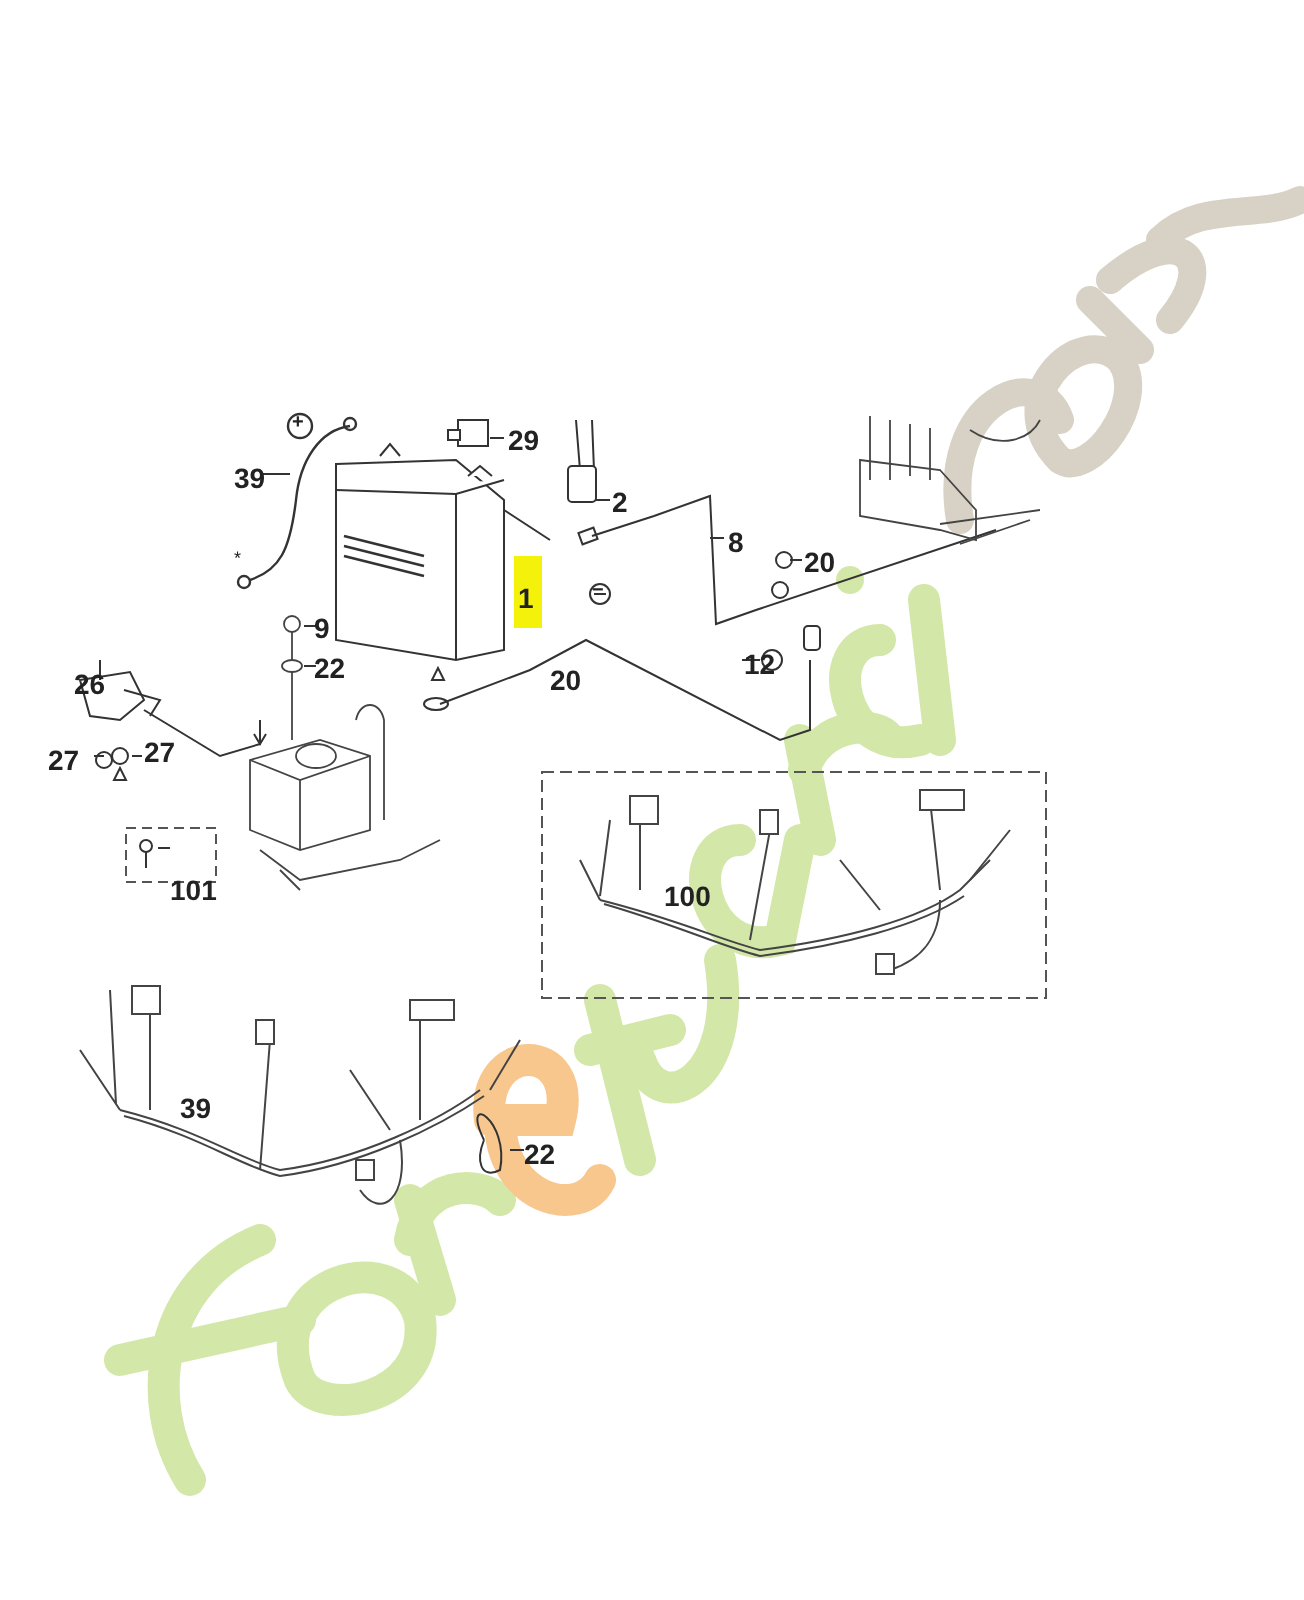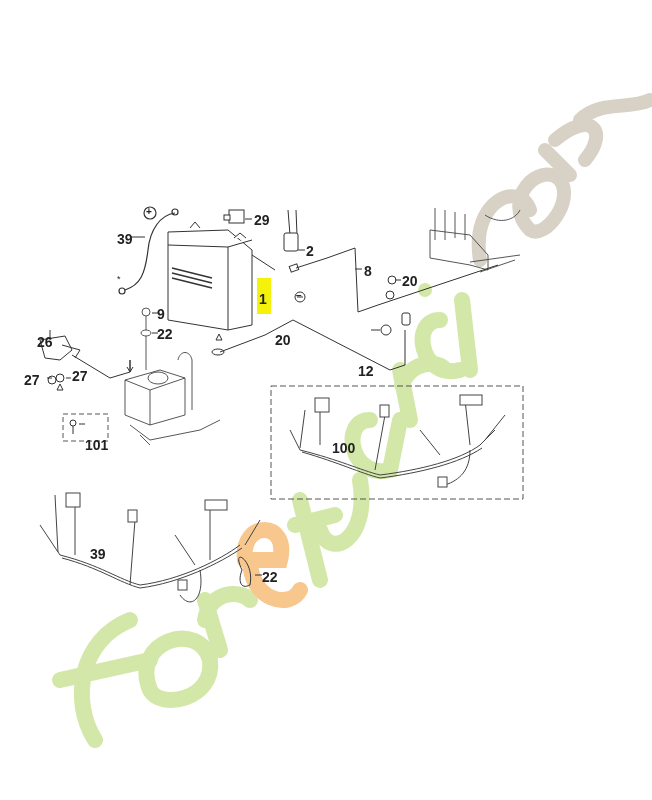--- a/index.html
+++ b/index.html
@@ -151,21 +151,21 @@
 <span class="callout" style="left:146px;top:207px;font-size:10px;">+</span>
 <span class="callout" style="left:296px;top:291px;font-size:10px;">−</span>
 <span class="callout" style="left:117px;top:275px;font-size:9px;font-weight:normal;">*</span>
 
 <span class="callout" style="left:117px;top:232px;">39</span>
 <span class="callout" style="left:254px;top:213px;">29</span>
 <span class="callout" style="left:306px;top:244px;">2</span>
 <span class="callout" style="left:364px;top:264px;">8</span>
 <span class="callout" style="left:402px;top:274px;">20</span>
 <span class="callout" style="left:259px;top:292px;">1</span>
-<span class="callout" style="left:358px;top:325px;margin-top:39px;">12</span>
+<span class="callout" style="left:372px;top:325px;">12</span>
 <span class="callout" style="left:275px;top:333px;">20</span>
 <span class="callout" style="left:157px;top:307px;">9</span>
 <span class="callout" style="left:157px;top:327px;">22</span>
 <span class="callout" style="left:37px;top:335px;text-align:center;">26</span>
 <span class="callout" style="left:24px;top:373px;">27</span>
 <span class="callout" style="left:72px;top:369px;">27</span>
 <span class="callout" style="left:85px;top:438px;">101</span>
 <span class="callout" style="left:332px;top:441px;text-align:center;">100</span>
 <span class="callout" style="left:90px;top:547px;">39</span>
 <span class="callout" style="left:262px;top:570px;">22</span>

